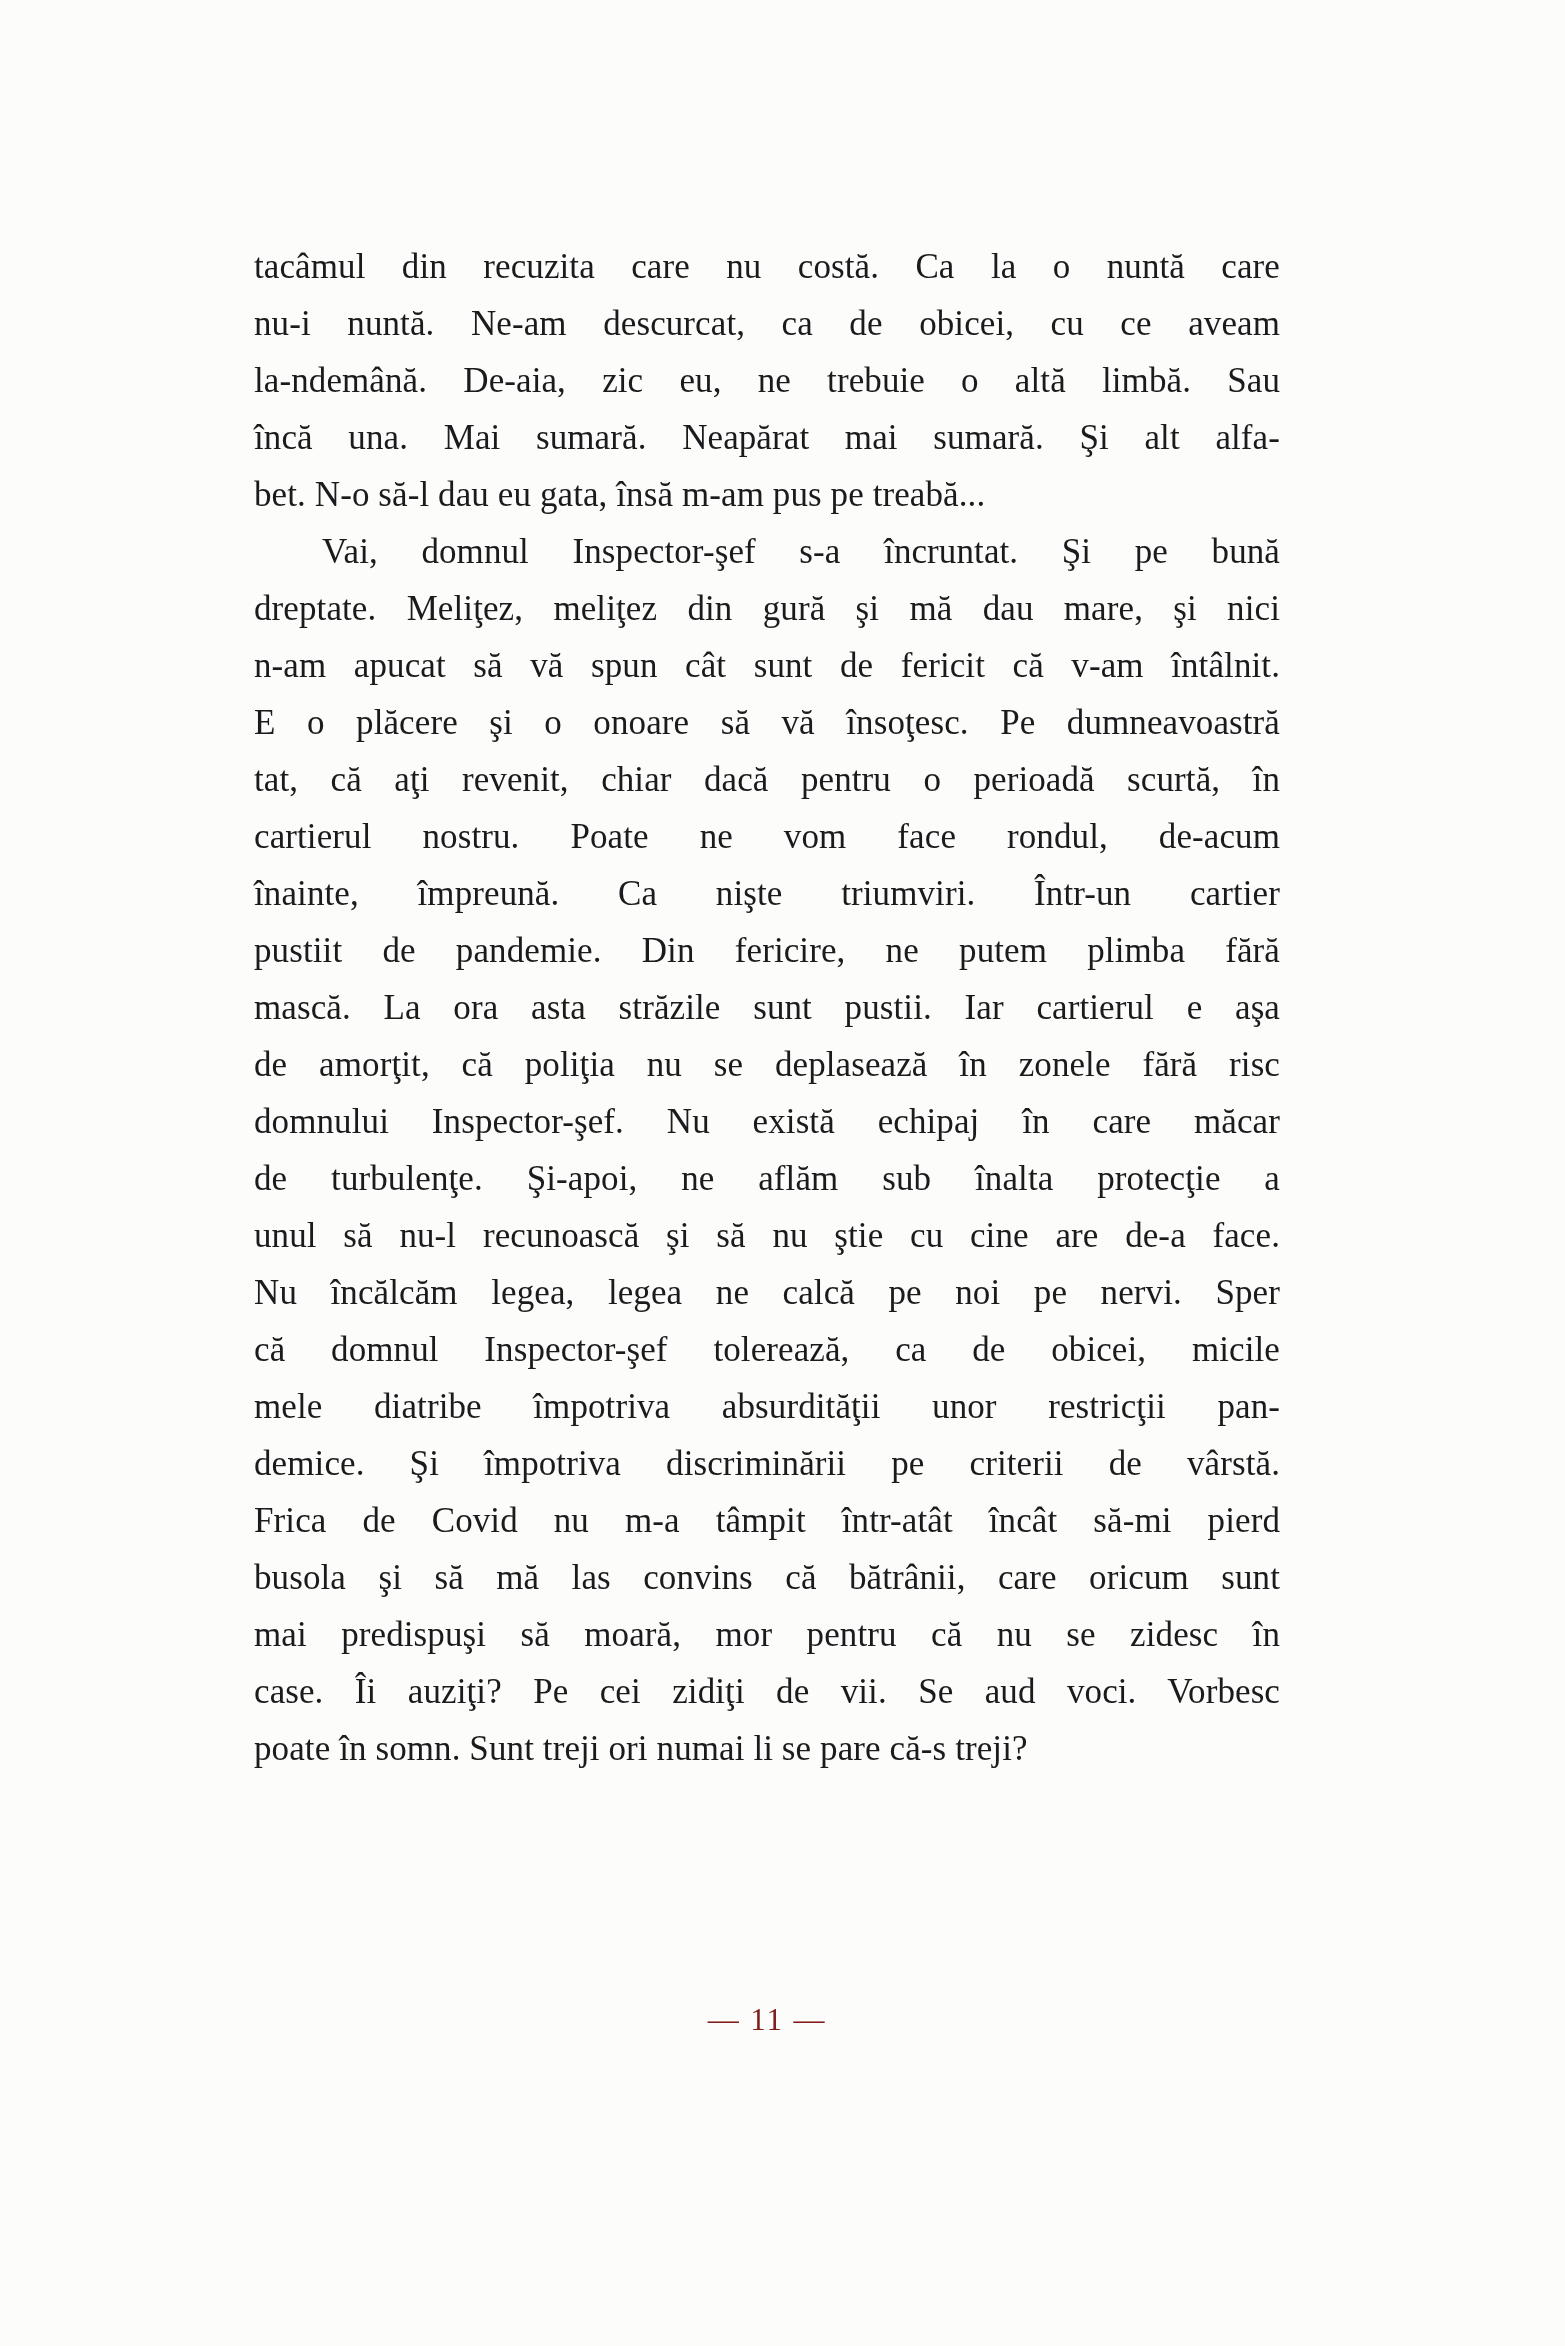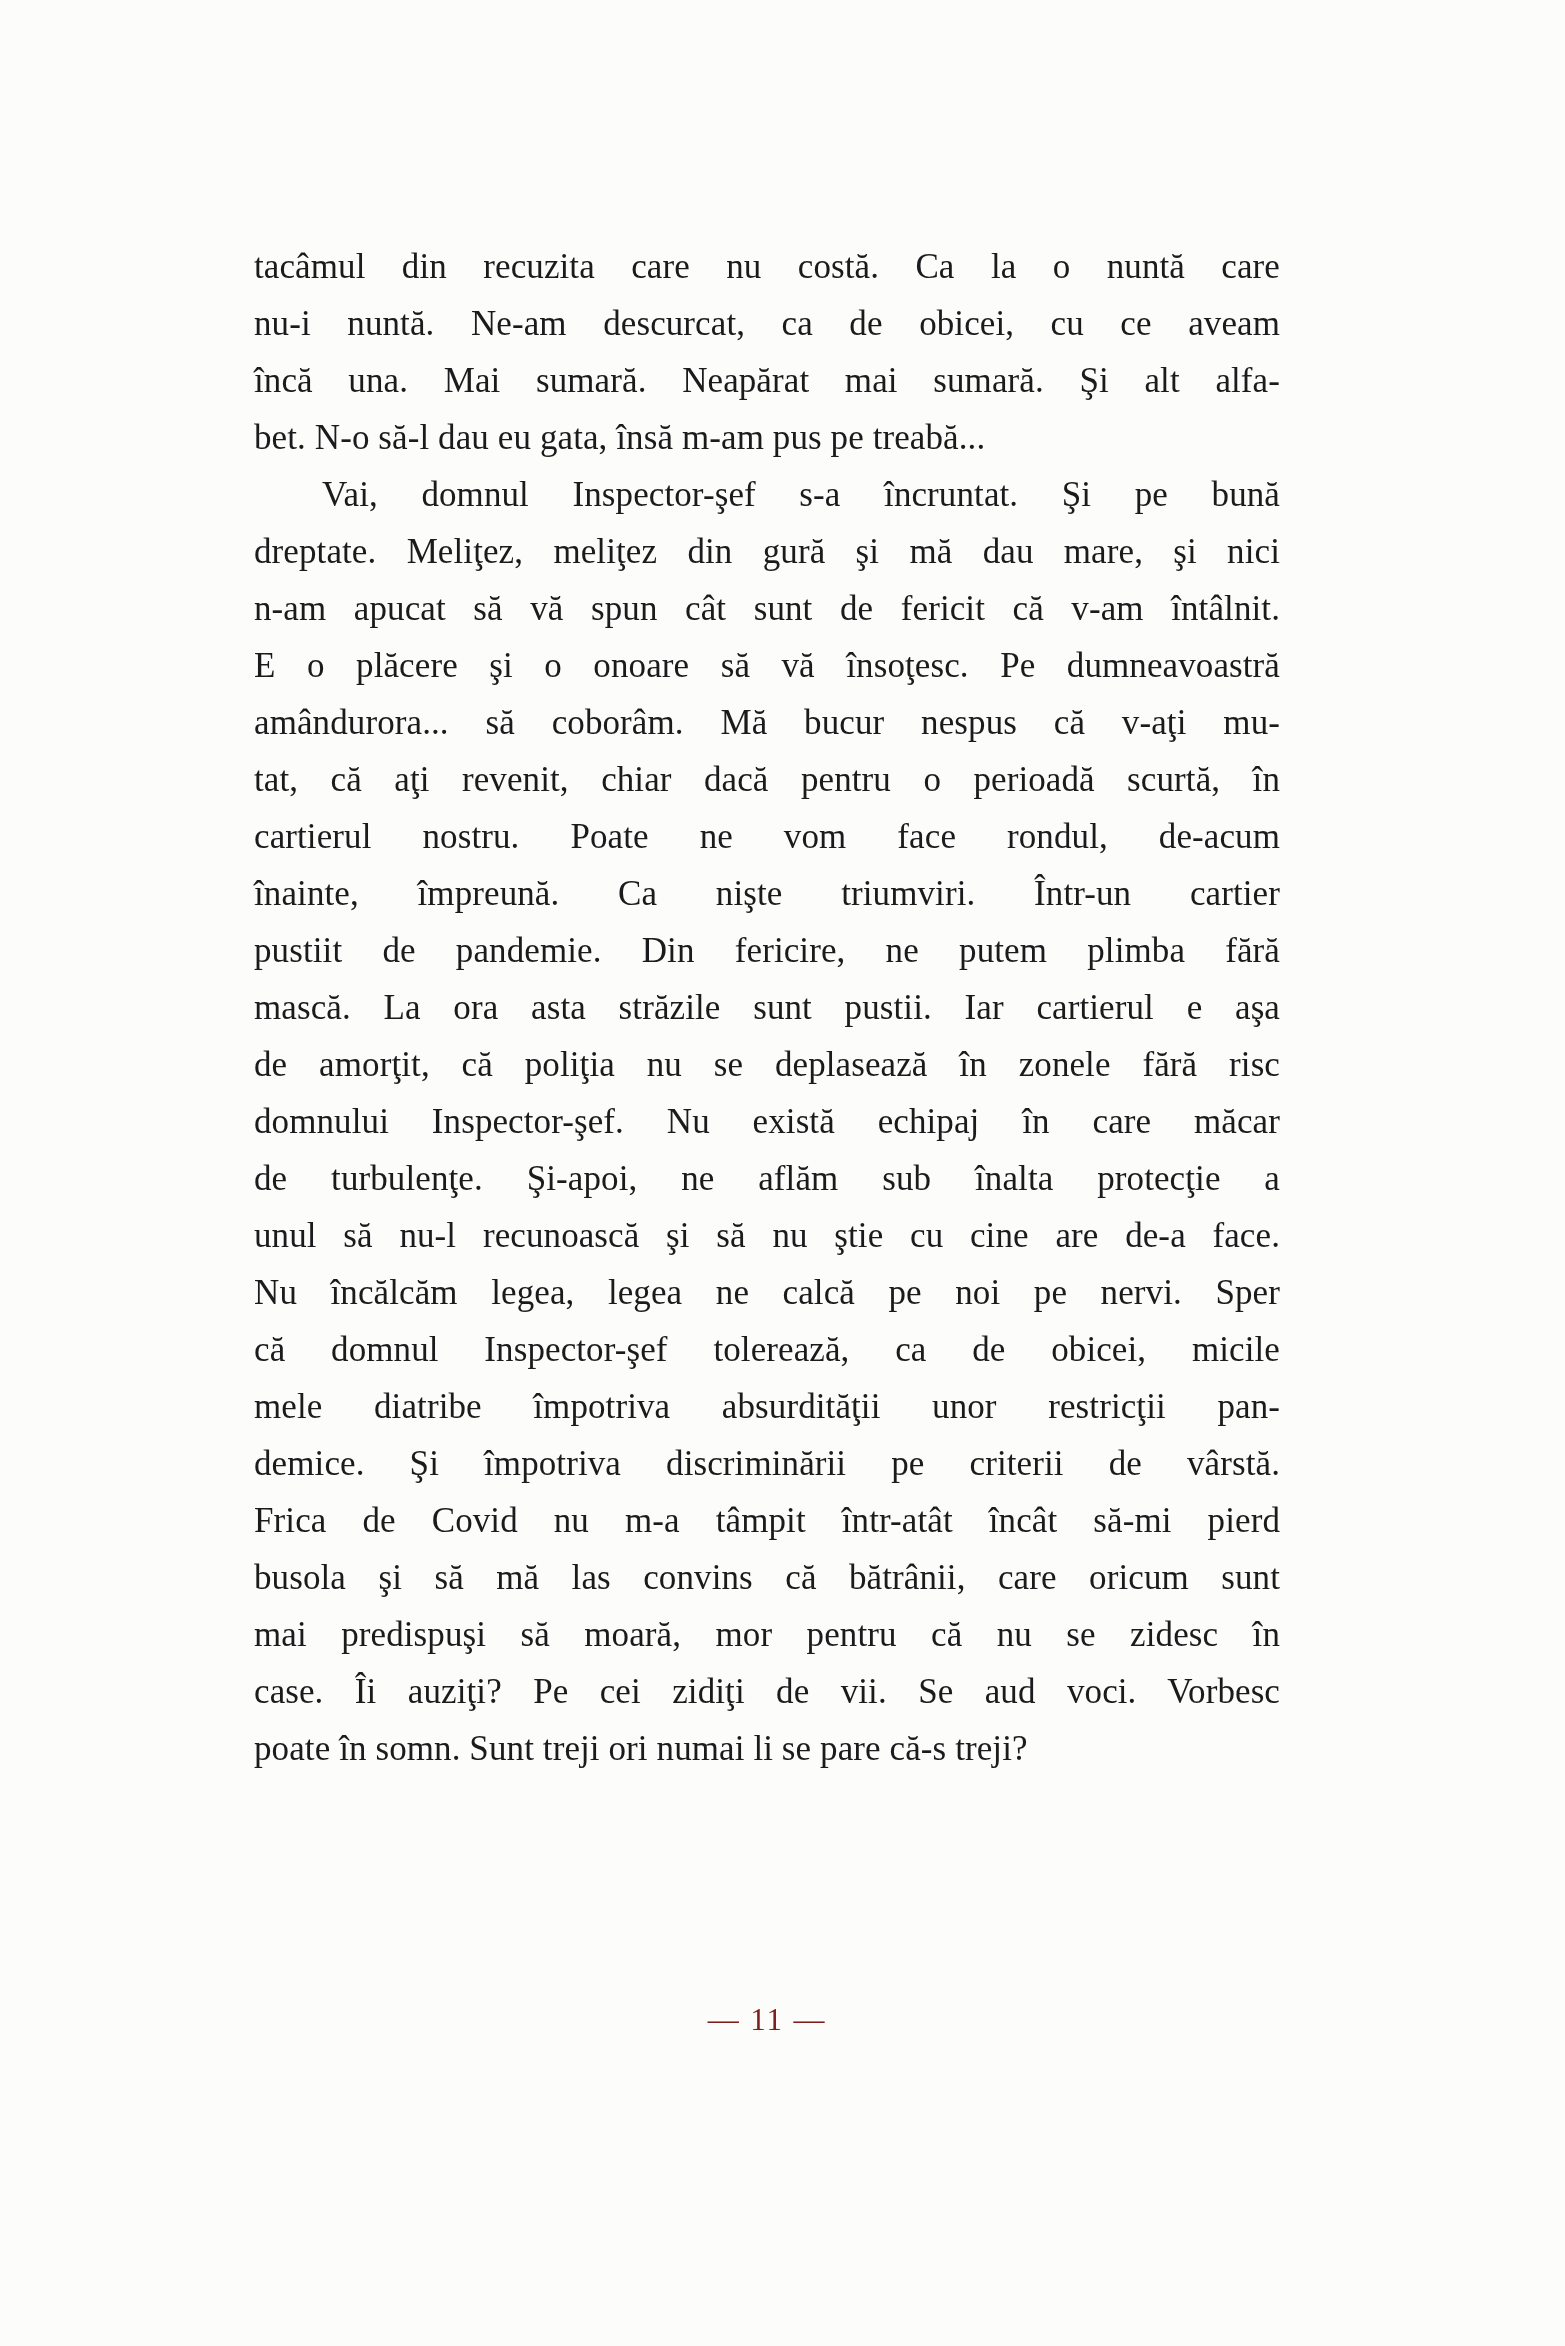--- a/index.html
+++ b/index.html
@@ -52,27 +52,27 @@
     color: #7f1d1d;
   }
 </style>
 </head>
 <body>
 
 <div class="book-page">
   <div class="text-block">
       <div class="line">tacâmul din recuzita care nu costă. Ca la o nuntă care</div>
       <div class="line">nu-i nuntă. Ne-am descurcat, ca de obicei, cu ce aveam</div>
+      <div class="line">la-ndemână. De-aia, zic eu, ne trebuie o altă limbă. Sau</div>
       <div class="line">încă una. Mai sumară. Neapărat mai sumară. Şi alt alfa-</div>
       <div class="line last">bet. N-o să-l dau eu gata, însă m-am pus pe treabă...</div>
       <div class="line indent">Vai, domnul Inspector-şef s-a încruntat. Şi pe bună</div>
       <div class="line">dreptate. Meliţez, meliţez din gură şi mă dau mare, şi nici</div>
       <div class="line">n-am apucat să vă spun cât sunt de fericit că v-am întâlnit.</div>
       <div class="line">E o plăcere şi o onoare să vă însoţesc. Pe dumneavoastră</div>
-      <div class="line">amândurora... să coborâm. Mă bucur nespus că v-aţi mu-</div>
       <div class="line">tat, că aţi revenit, chiar dacă pentru o perioadă scurtă, în</div>
       <div class="line">cartierul nostru. Poate ne vom face rondul, de-acum</div>
       <div class="line">înainte, împreună. Ca nişte triumviri. Într-un cartier</div>
       <div class="line">pustiit de pandemie. Din fericire, ne putem plimba fără</div>
       <div class="line">mască. La ora asta străzile sunt pustii. Iar cartierul e aşa</div>
       <div class="line">de amorţit, că poliţia nu se deplasează în zonele fără risc</div>
       <div class="line">domnului Inspector-şef. Nu există echipaj în care măcar</div>
       <div class="line">de turbulenţe. Şi-apoi, ne aflăm sub înalta protecţie a</div>
       <div class="line">unul să nu-l recunoască şi să nu ştie cu cine are de-a face.</div>
       <div class="line">Nu încălcăm legea, legea ne calcă pe noi pe nervi. Sper</div>

